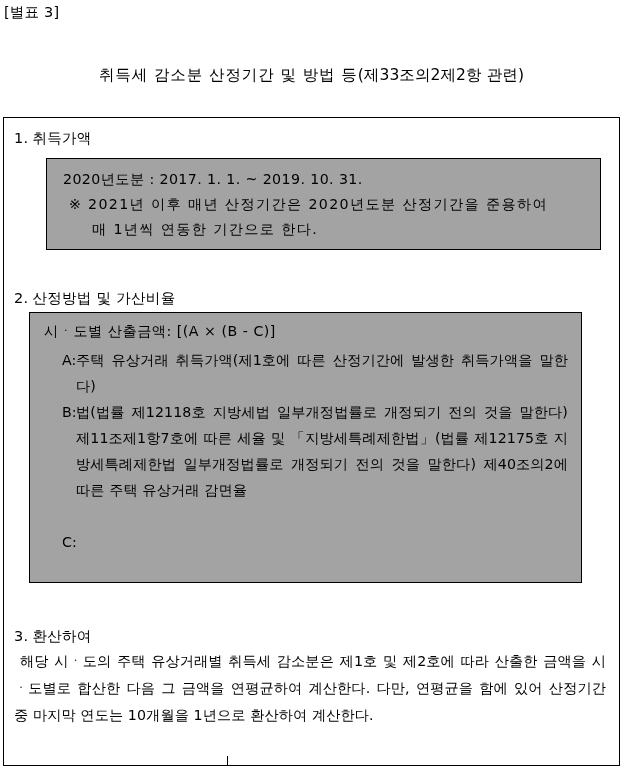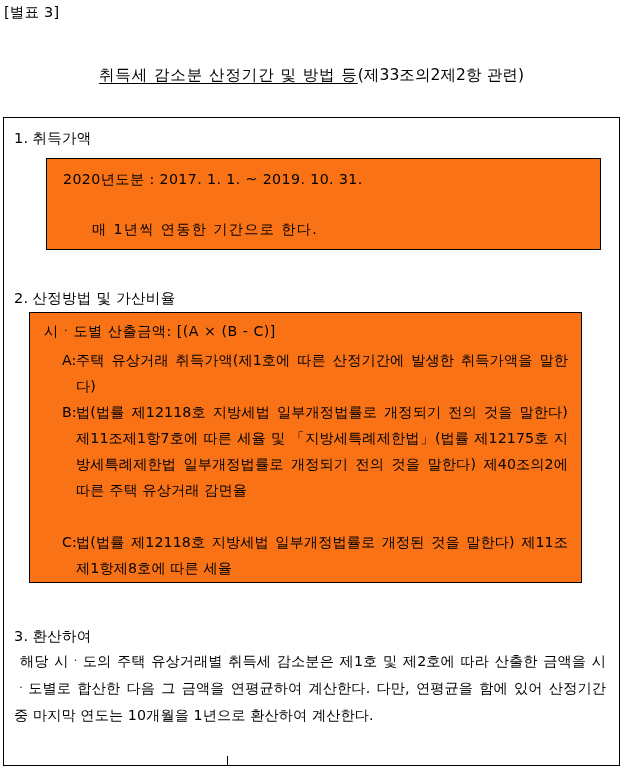--- a/index.html
+++ b/index.html
@@ -38,21 +38,20 @@
     left: 0;
     top: 64px;
     width: 623px;
     text-align: center;
     font-size: 15.5px;
     line-height: 22px;
     letter-spacing: 0.1px;
     white-space: nowrap;
   }
   .doc-title .t-main {
-    text-decoration: underline;
     text-underline-offset: 3px;
     letter-spacing: 0.9px;
   }
   .doc-title .t-ref {
     text-decoration: none;
     letter-spacing: 0.1px;
     margin-top: 24px;
   }
 
   
@@ -86,21 +85,21 @@
   .sec-head .num { margin-right: 4px; }
   #sec1-head { left: 14px; top: 128px; }
   #sec2-head { left: 14px; top: 288px; }
   #sec3-head { left: 14px; top: 626px; }
 
   
   .inner-box {
     position: absolute;
     border: 1.3px solid #000000;
     box-sizing: border-box;
-    background: #f97316;
+    background: #a3a3a3;
   }
   #box-period {
     left: 46px;
     top: 158px;
     width: 555px;
     height: 92px;
   }
   #box-formula {
     left: 29px;
     top: 312px;
@@ -178,41 +177,42 @@
 
   <div class="outer-frame"></div>
   <div class="bottom-tick"></div>
 
   <div class="sec-head" id="sec1-head">
     <span class="num">1.</span><span>취득가액</span>
   </div>
 
   <div class="inner-box" id="box-period">
     <div class="box-line" id="p-line1">2020년도분 : 2017. 1. 1.  ~  2019. 10. 31.</div>
+    <div class="box-line" id="p-line2">※ 2021년 이후 매년 산정기간은 2020년도분 산정기간을 준용하여</div>
     <div class="box-line" id="p-line3">매 1년씩 연동한 기간으로 한다.</div>
   </div>
 
   <div class="sec-head" id="sec2-head">
     <span class="num">2.</span><span>산정방법 및 가산비율</span>
   </div>
 
   <div class="inner-box" id="box-formula">
 
     <div class="box-line" id="f-head">시ㆍ도별 산출금액: [(A × (B - C)]</div>
 
     <div class="def" id="def-a">
       <span class="tag">A:</span><span class="body">주택 유상거래 취득가액(제1호에 따른 산정기간에 발생한 취득가액을 말한다)</span>
     </div>
 
     <div class="def" id="def-b">
       <span class="tag">B:</span><span class="body">법(법률 제12118호 지방세법 일부개정법률로 개정되기 전의 것을 말한다) 제11조제1항7호에 따른 세율 및 「지방세특례제한법」(법률 제12175호 지방세특례제한법 일부개정법률로 개정되기 전의 것을 말한다) 제40조의2에 따른 주택 유상거래 감면율</span>
     </div>
 
     <div class="def" id="def-c">
-      <span class="tag">C:</span><span class="body">법(법률 제12118호 지방세법 일부개정법률로 개정된 것을 말한다) 제11조제1항제8호에 따른 세율</span>
+      <span class="tag">C:</span>
     </div>
 
   </div>
 
   <div class="sec-head" id="sec3-head">
     <span class="num">3.</span><span>환산하여</span>
   </div>
 
   <div id="sec3-body">해당 시ㆍ도의 주택 유상거래별 취득세 감소분은 제1호 및 제2호에 따라 산출한 금액을 시ㆍ도별로 합산한 다음 그 금액을 연평균하여 계산한다. 다만, 연평균을 함에 있어 산정기간 중 마지막 연도는 10개월을 1년으로 환산하여 계산한다.</div>
 

